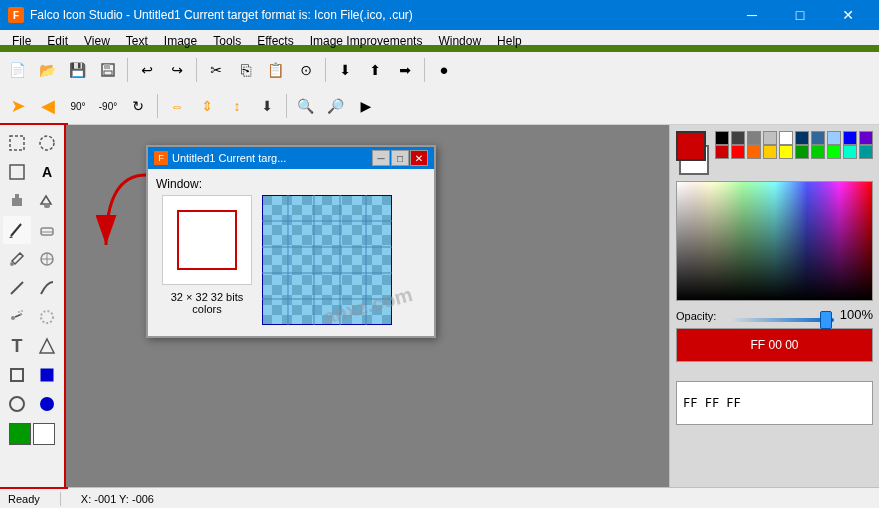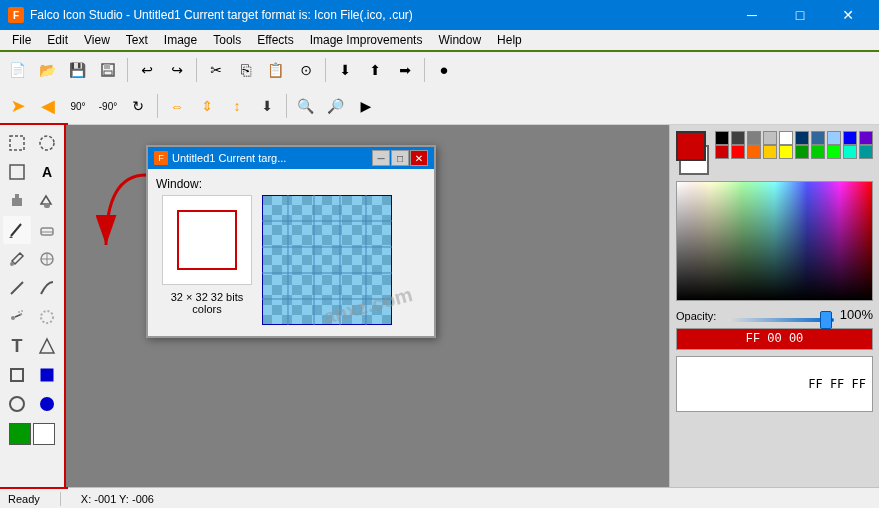--- a/index.html
+++ b/index.html
@@ -56,22 +56,22 @@
       display: flex;
       align-items: center;
       justify-content: center;
     }
 
     
     .menu-bar {
       background: #f0f0f0;
       height: 22px;
       display: flex;
-      align-items: center;
-      border-bottom: 2px solid #4d7c0f;
+      align-items: flex-start;
+      border-bottom: 7px solid #4d7c0f;
       padding: 0 4px;
     }
     .menu-item {
       padding: 2px 8px;
       font-size: 12px;
       cursor: pointer;
       height: 22px;
       display: flex;
       align-items: center;
     }
@@ -336,35 +336,36 @@
       border-radius: 2px;
       border: 1px solid #0055aa;
     }
     .opacity-val { font-size: 13px; min-width: 30px; }
 
     
     .hex-input {
       background: #cc0000;
       color: white;
       border: 1px solid #999;
-      padding: 3px 6px;
+      padding: 9px 6px;
       font-size: 12px;
       text-align: center;
       width: 100%;
-      font-family: Liberation Mono, monospace;
+      font-family: Liberation Sans, sans-serif;
     }
     .hex-input-white {
       background: white;
       color: black;
       border: 1px solid #999;
-      padding: 20px 6px;
+      padding: 14px 6px;
       font-size: 12px;
-      text-align: right;
+      text-align: left;
       width: 100%;
       font-family: monospace;
+      margin-top: 13px;
     }
 
     
     .arrow-overlay {
       position: absolute;
       top: 40px;
       left: 20px;
       pointer-events: none;
     }
 

